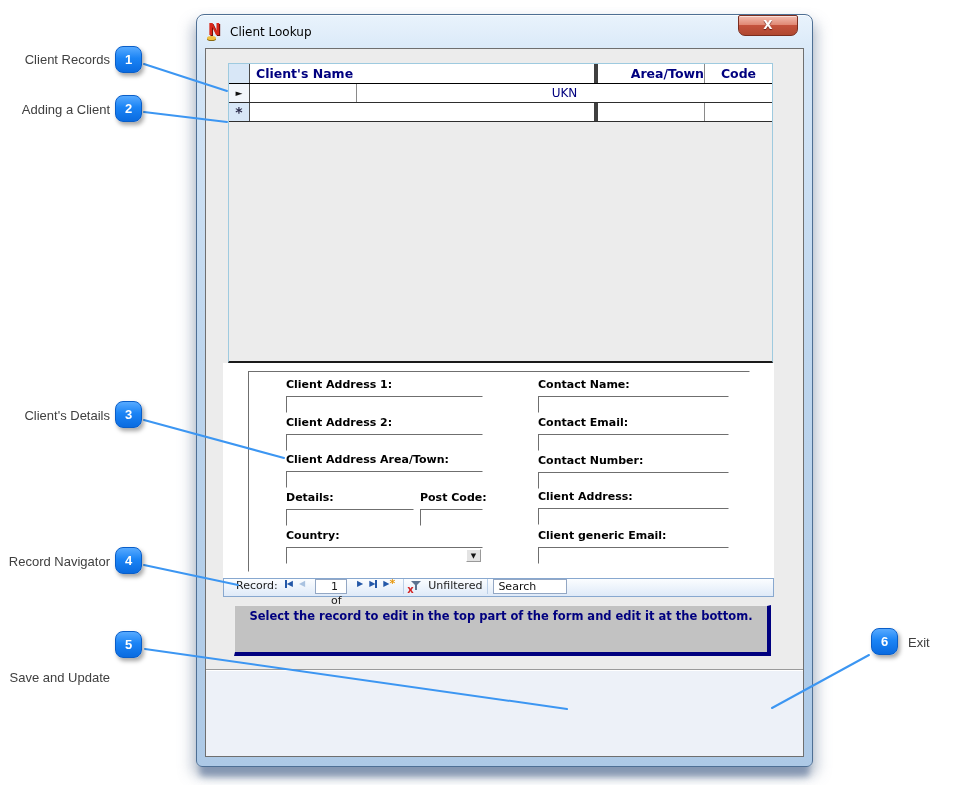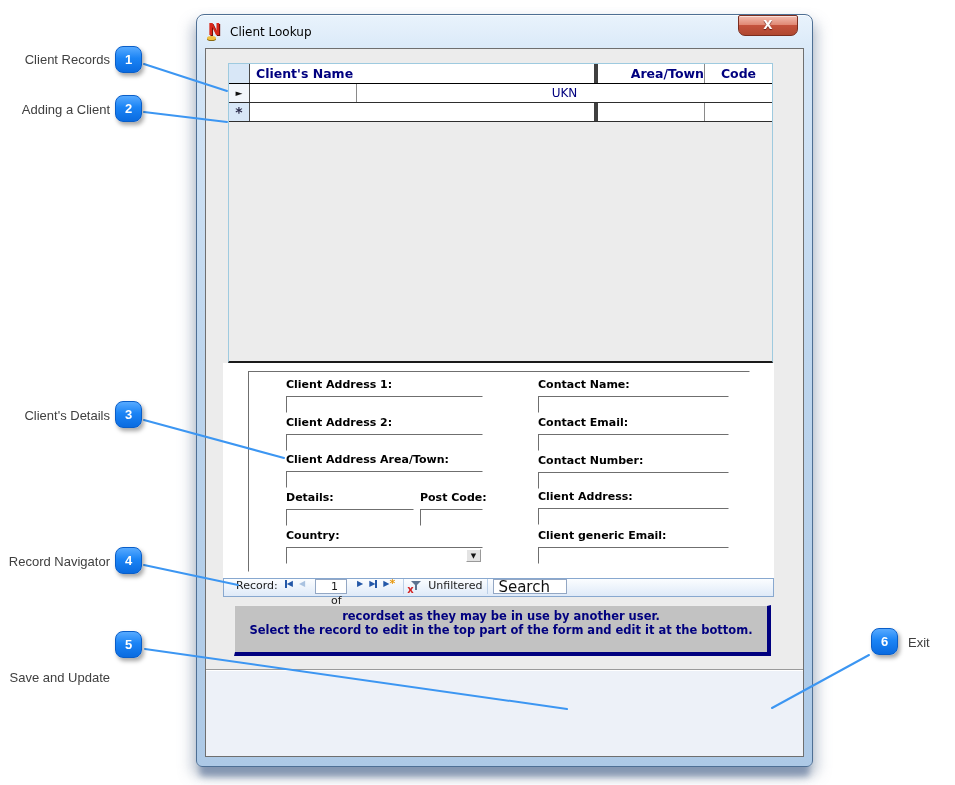--- a/index.html
+++ b/index.html
@@ -87,21 +87,21 @@
              line-height:14px; padding-left:15px; margin:0 7px; font-size:11px; }
   .nav-sep { width:1px; height:15px; background:#bcd0e8; margin:0 5px; }
   .funnel-wrap { position:relative; width:15px; height:14px; margin-right:4px; }
   .funnel-wrap::before { content:""; position:absolute; left:2px; top:2px; width:0; height:0;
                          border-left:5px solid transparent; border-right:5px solid transparent;
                          border-top:5px solid #5d7390; }
   .funnel-wrap::after { content:""; position:absolute; left:6px; top:6px; width:2px; height:5px; background:#5d7390; }
   .red-x { position:absolute; left:-2px; bottom:-2px; color:#d42020; font-weight:bold;
            font-size:10px; line-height:10px; }
   .search-box { width:74px; height:15px; background:#fff; border:1px solid #93a7c4;
-                line-height:14px; padding-left:4px; font-size:15px; color:#111; }
+                line-height:14px; padding-left:4px; font-size:11px; color:#111; }
 
   
   .notice { position:absolute; left:28px; top:556px; width:537px; height:51px;
             background:#c2c2c2;
             border-top:1px solid #ededed; border-left:1px solid #ededed;
             border-right:4px solid #00007f; border-bottom:4px solid #00007f;
             color:#00007f; font-weight:bold; font-size:11.5px; text-align:center;
             padding-top:3px; line-height:14px; }
 
   
@@ -233,21 +233,20 @@
         <span class="nav-sep"></span>
         <span class="funnel-wrap">
             <span class="red-x">x</span>
           </span>
         <span>Unfiltered</span>
         <span class="nav-sep"></span>
         <span class="search-box">Search</span>
       </div>
 
       <div class="notice">
-        <div>recordset as they may be in use by another user.</div>
         <div>Select the record to edit in the top part of the form and edit it at the bottom.</div>
       </div>
 
       <div class="divider"></div>
 
       <div class="footer">
         
         
       </div>
 

